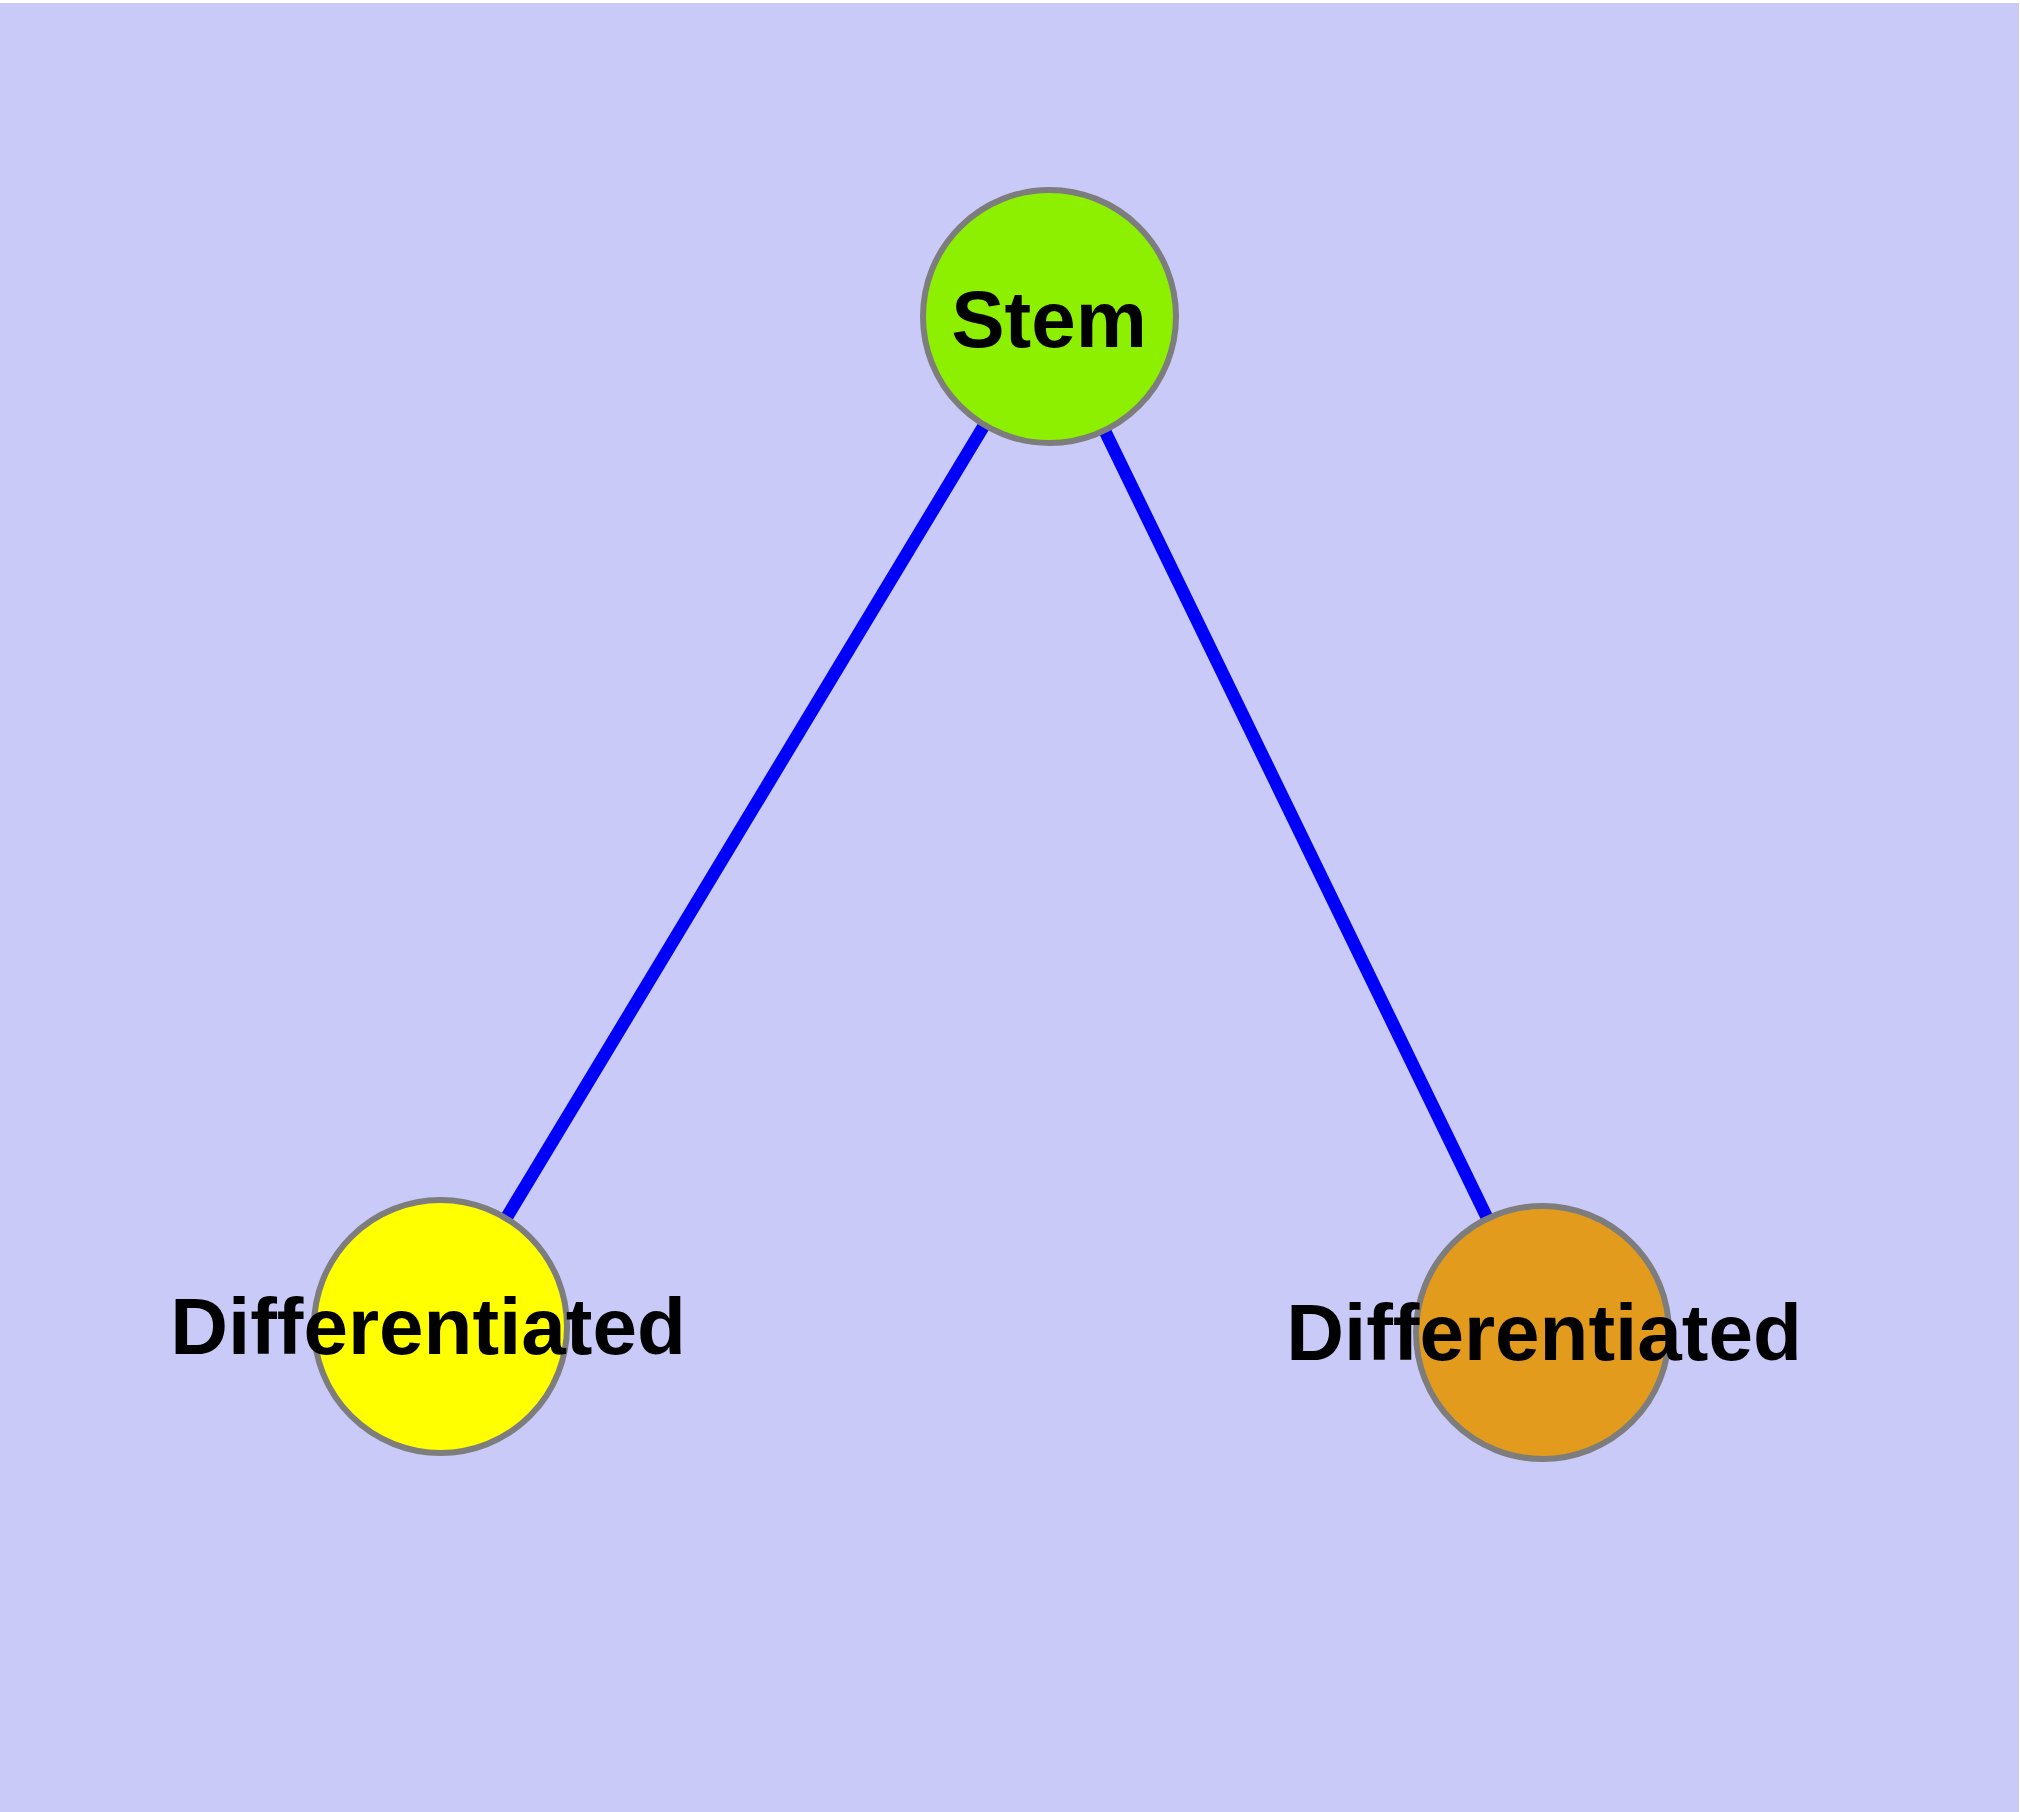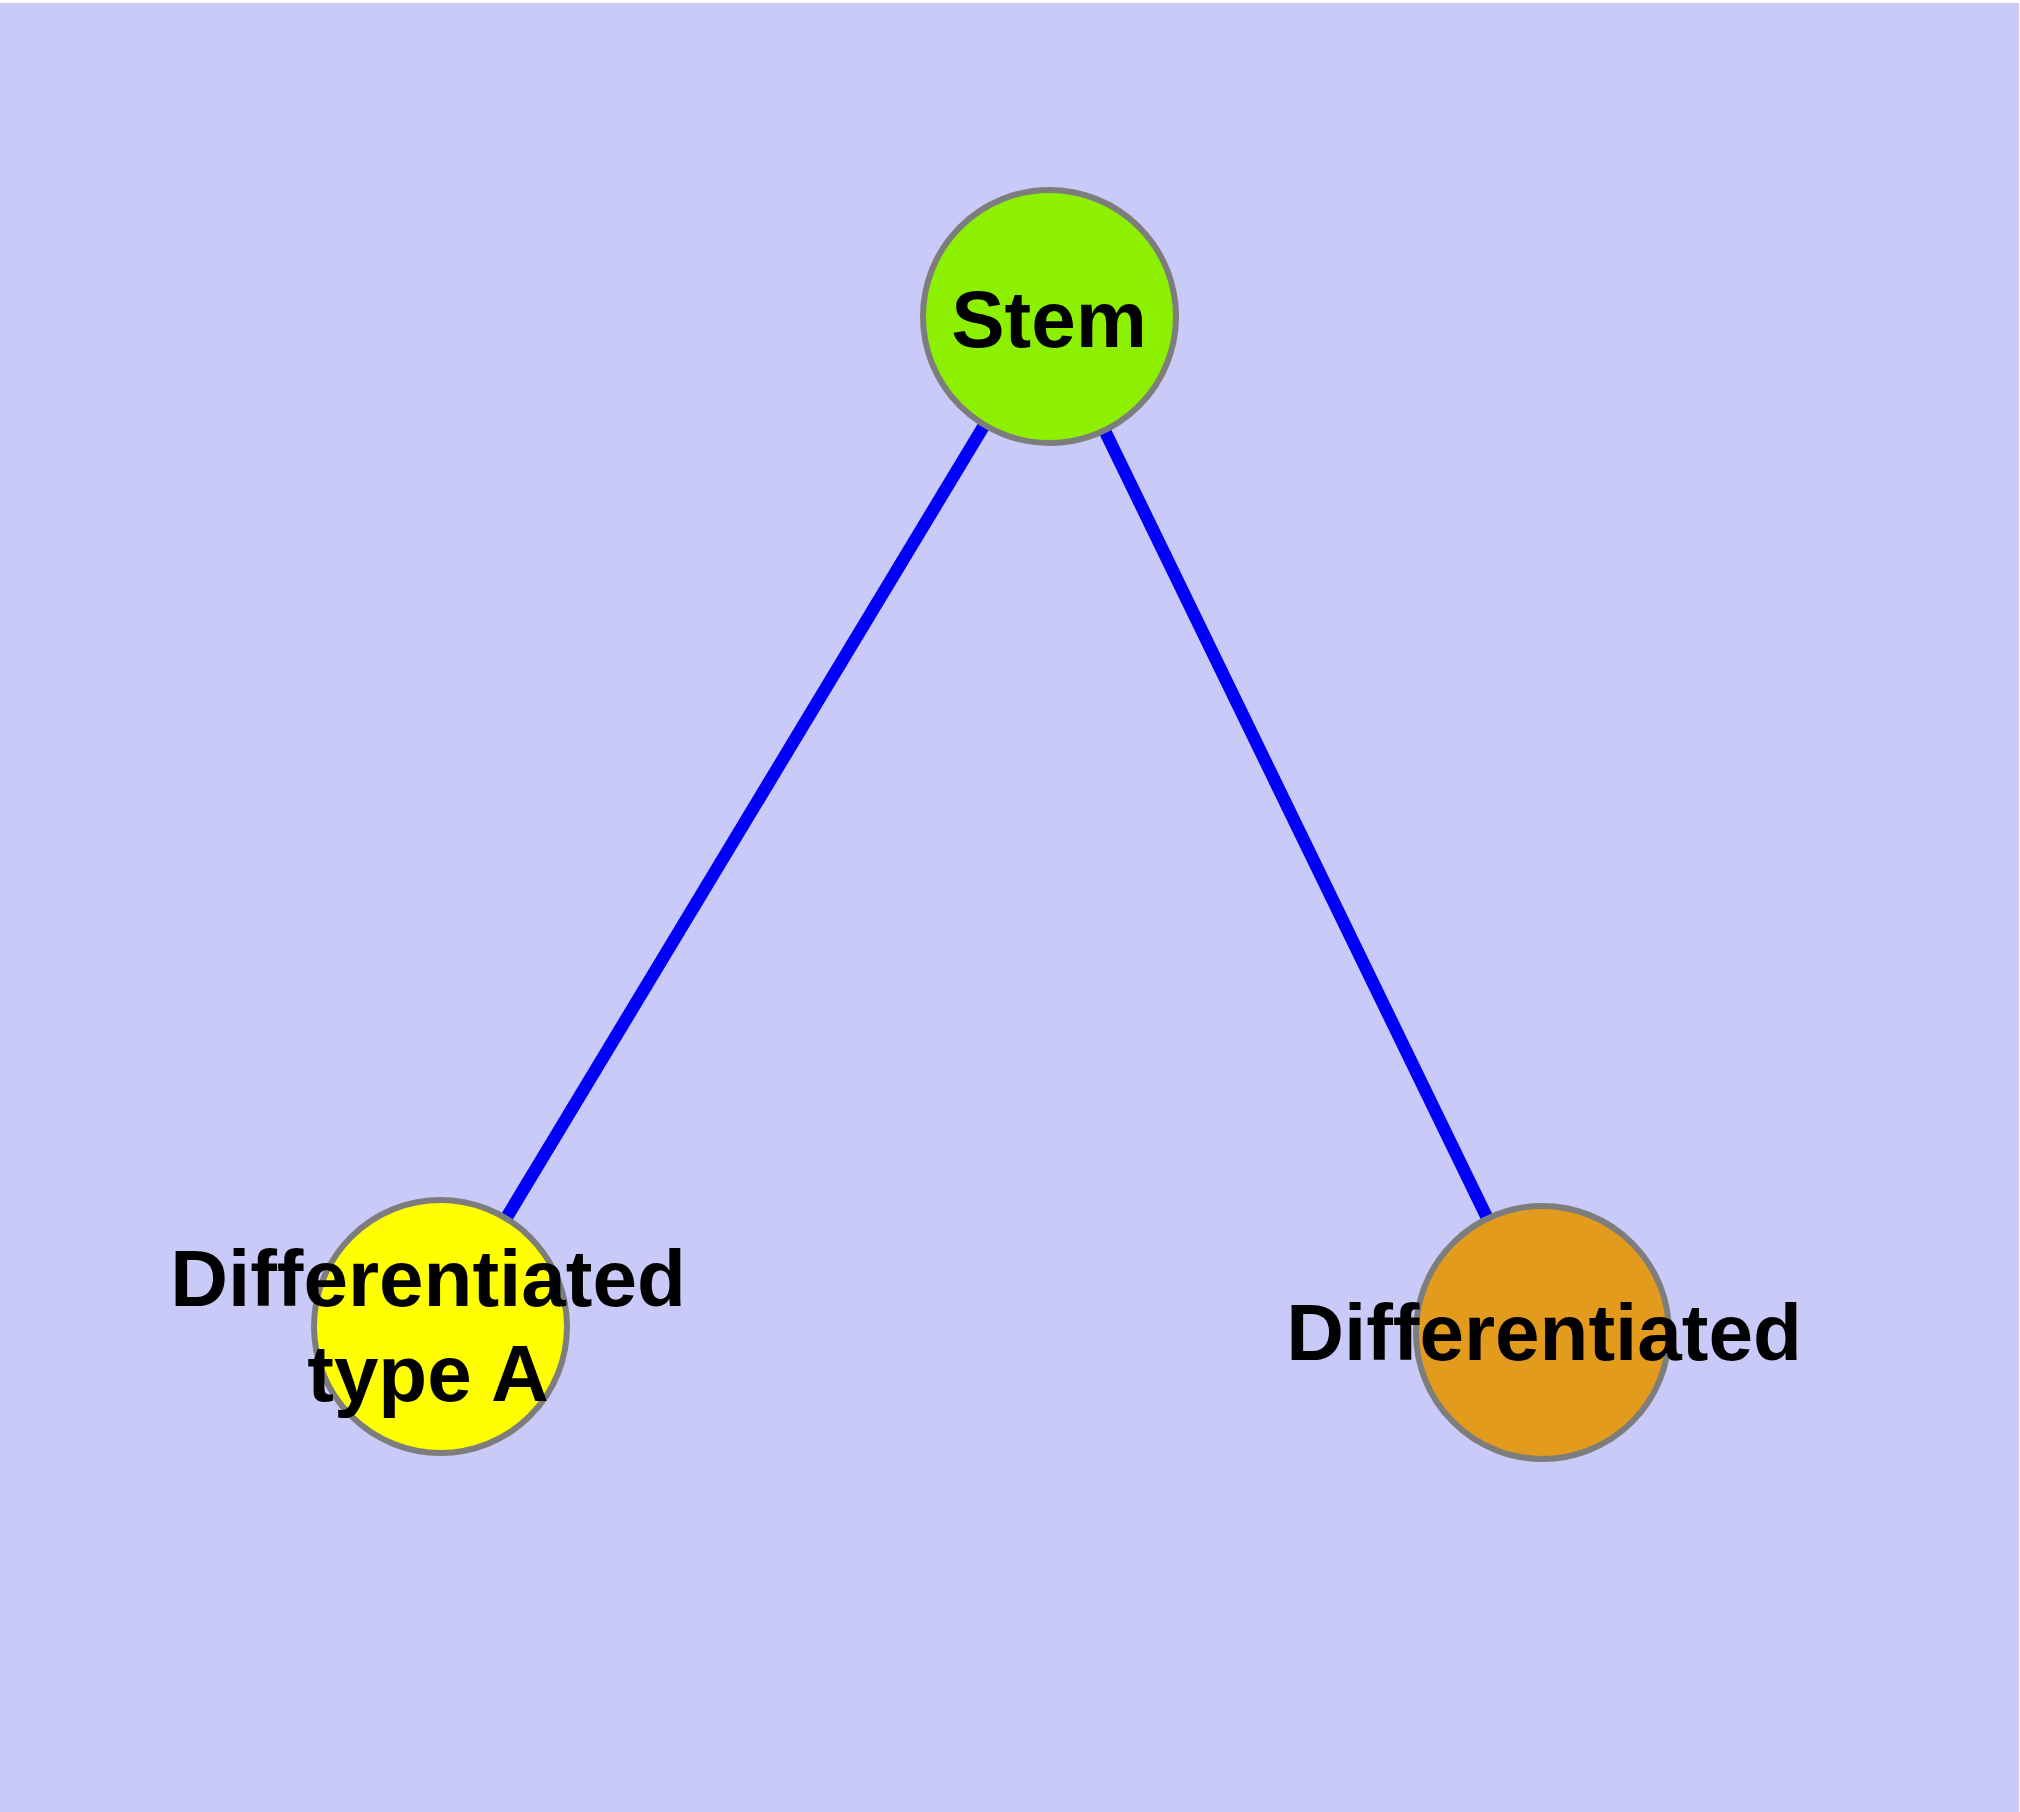--- a/index.html
+++ b/index.html
@@ -77,21 +77,20 @@
   <div class="node node-type-a" style="background-color: rgb(255, 255, 0); border-color: rgb(125, 125, 125);"></div>
 
   <div class="node node-type-b" style="background-color: rgb(227, 155, 30); border-color: rgb(125, 125, 125);"></div>
 
   <div class="node-label label-stem" style="color: rgb(0, 0, 0);">
     <span class="label-line">Stem</span>
   </div>
 
   <div class="node-label label-type-a" style="color: rgb(0, 0, 0);">
     <span class="label-line">Differentiated</span>
-    <span class="label-line">type A</span>
   </div>
 
   <div class="node-label label-type-b" style="color: rgb(0, 0, 0);">
     <span class="label-line">Differentiated</span>
   </div>
 
   <div class="margin-strip margin-top" style="background-color: rgb(255, 255, 255);"></div>
   <div class="margin-strip margin-right" style="background-color: rgb(255, 255, 255);"></div>
 
 </div>

